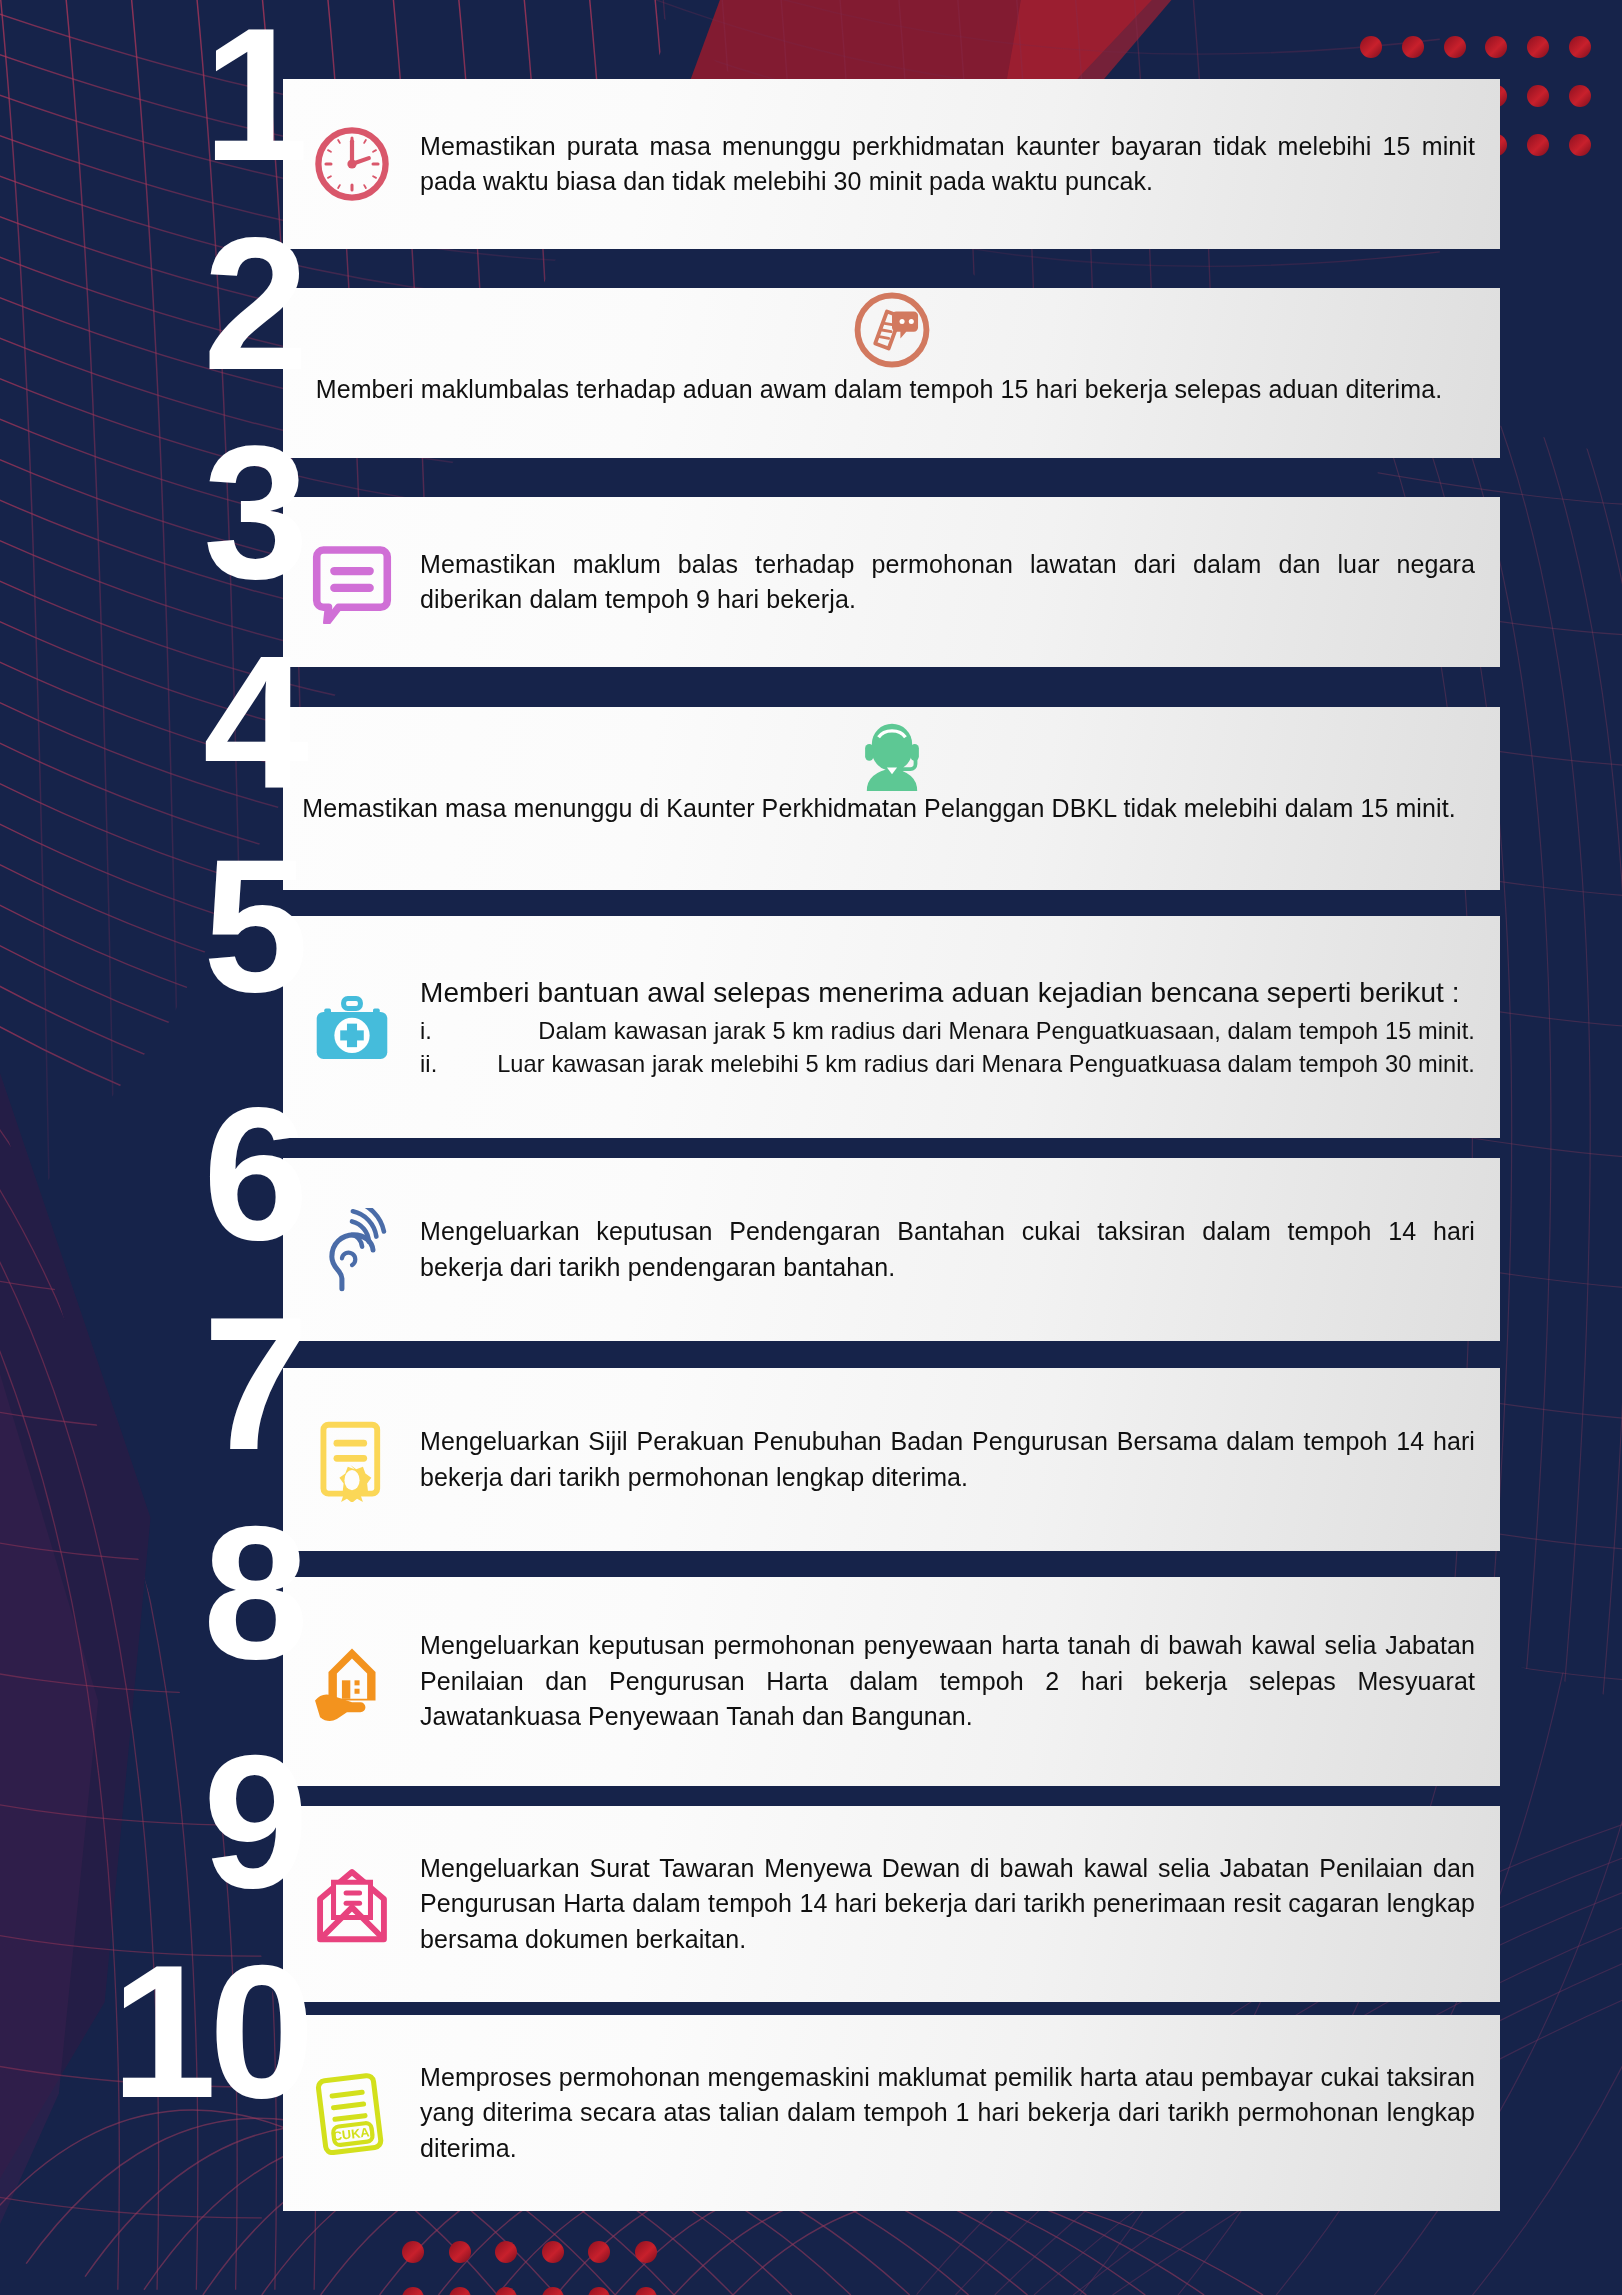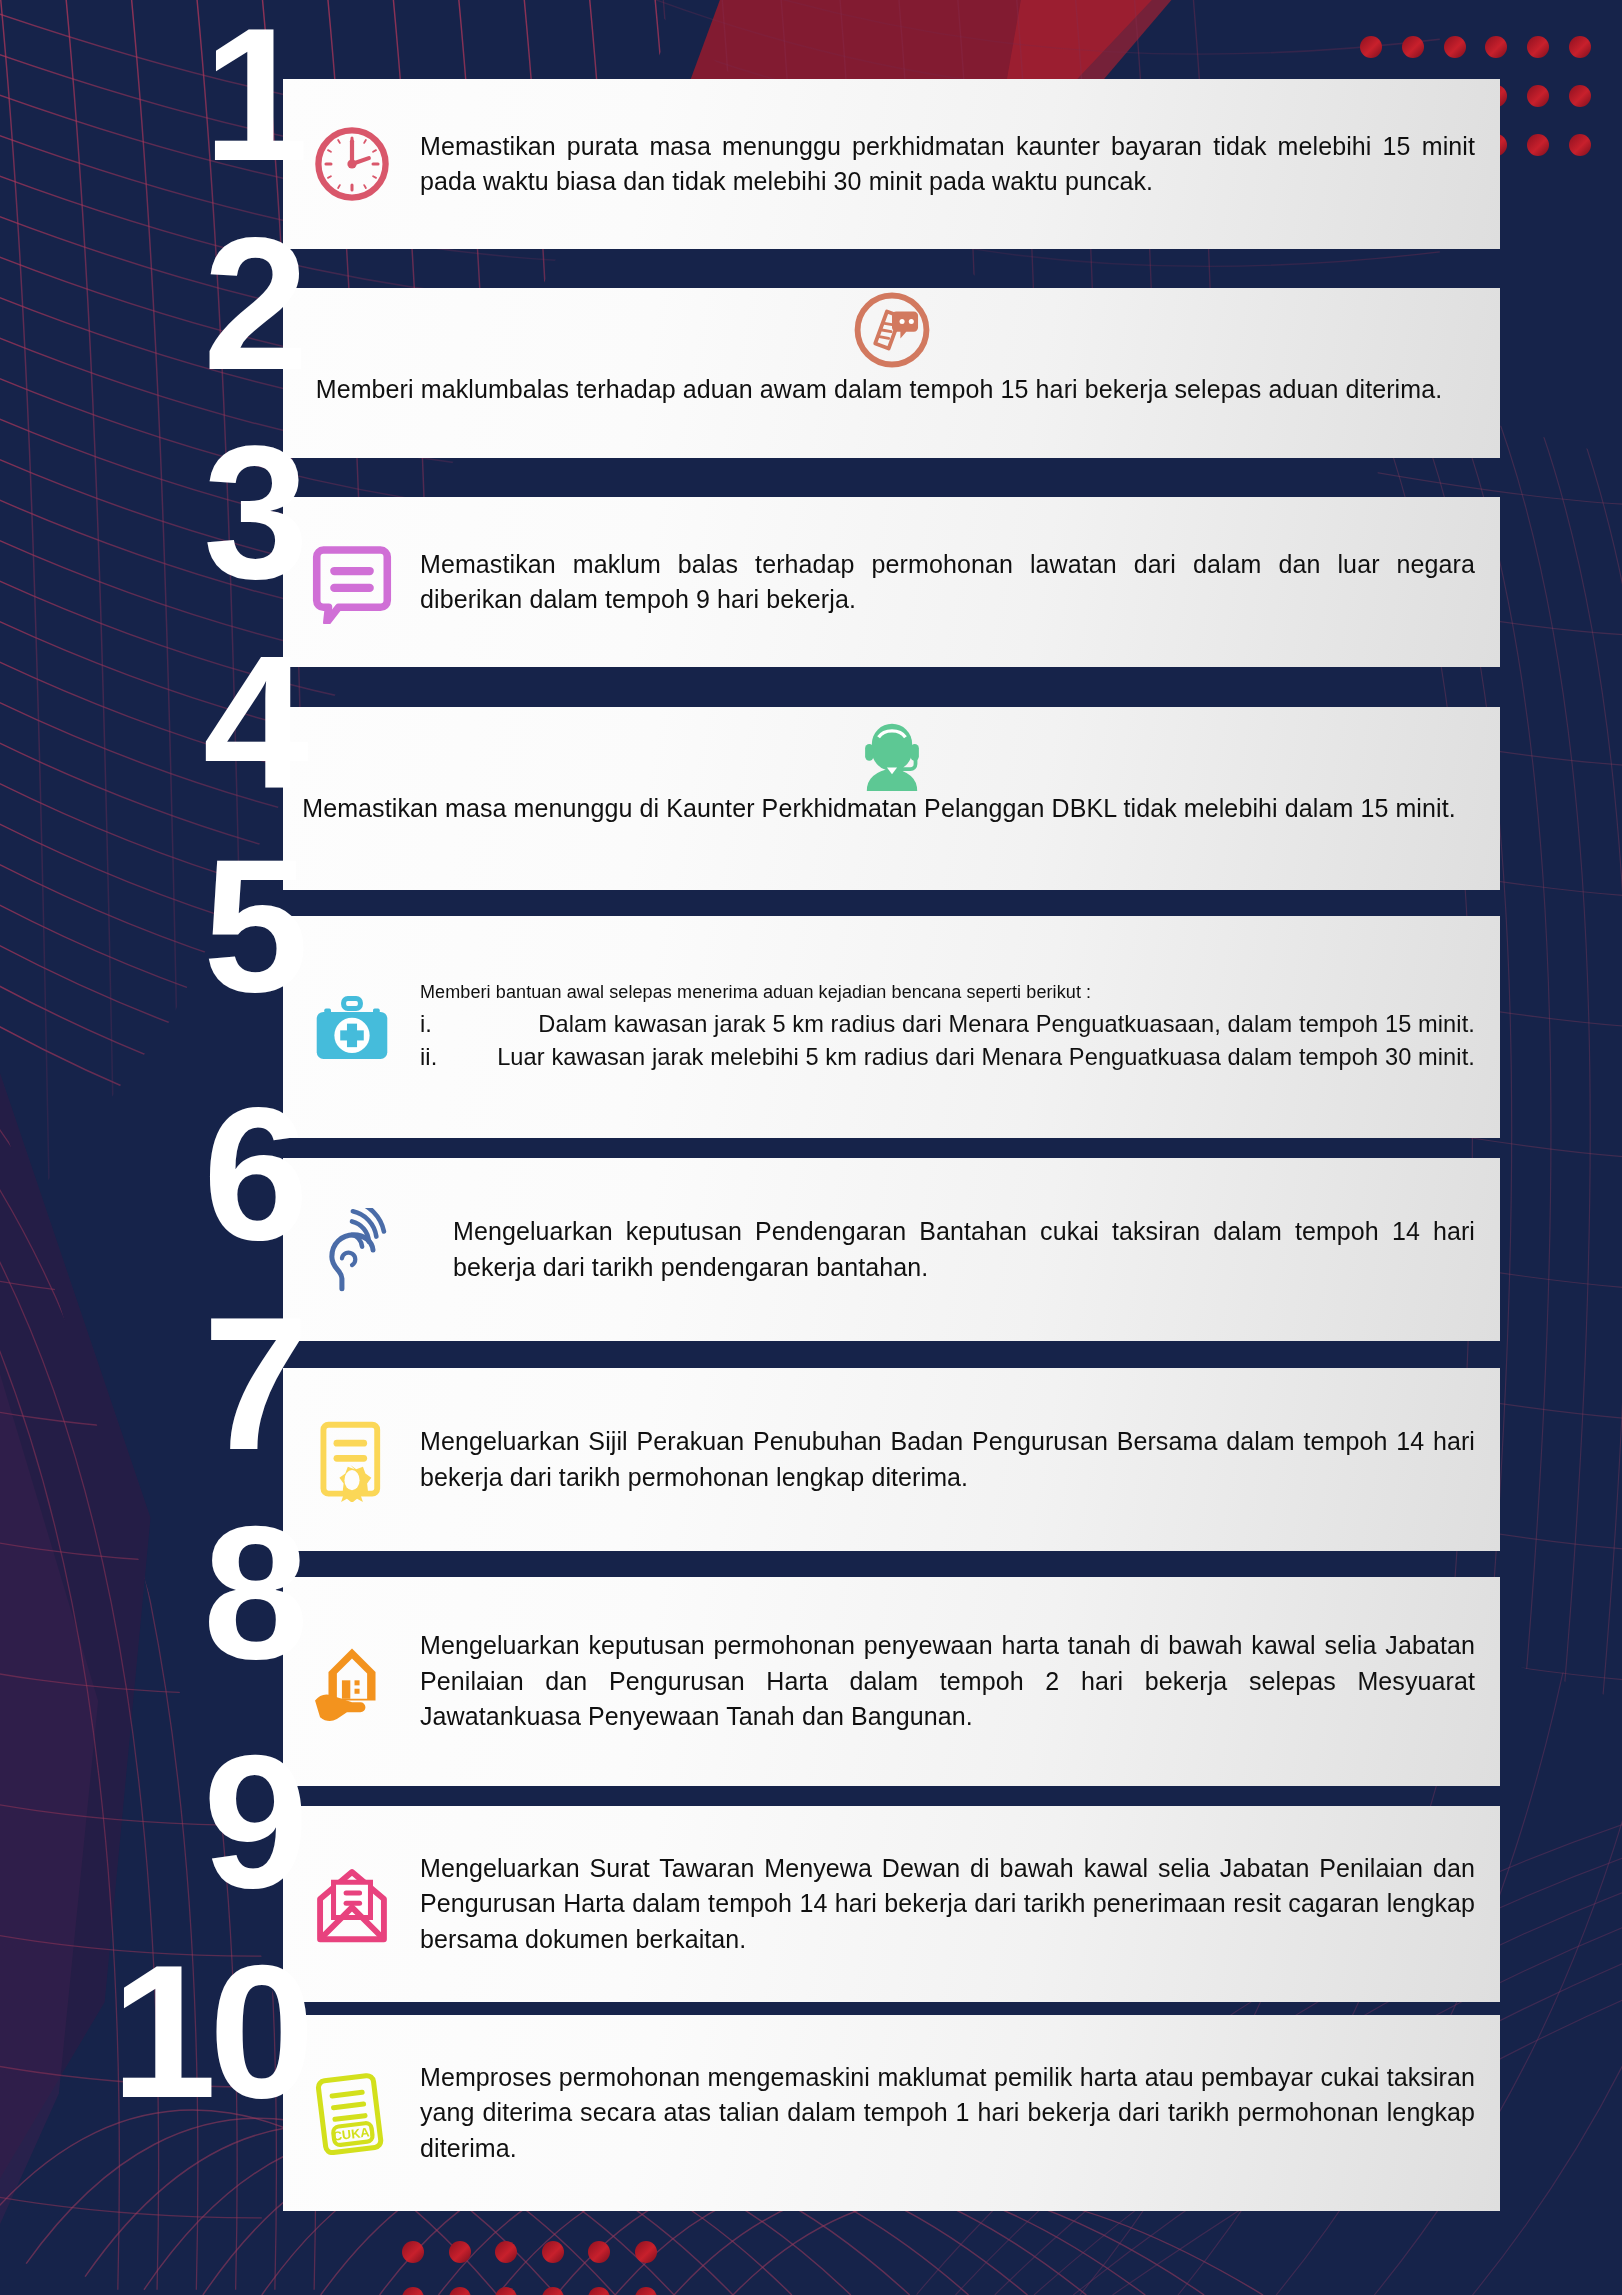--- a/index.html
+++ b/index.html
@@ -76,21 +76,21 @@
   .subitem {
     display:flex;
     color:#101010;
     font-size:23.6px;
     line-height:1.40;
     font-weight:300;
     letter-spacing:0.1px;
   }
   .subitem .mk { flex:0 0 47px; }
   .subitem .st { flex:1 1 auto;text-align:right; }
-  .lead { font-size:18px; line-height:1.4; }
+  .lead { font-size:28px; line-height:1.4; }
 </style>
 </head>
 <body>
 
 <div id="bg">
   <svg viewBox="0 0 2480 3508" preserveAspectRatio="none">
     <defs>
       <linearGradient id="meshfade" x1="0" y1="0" x2="1" y2="1">
         <stop offset="0%" stop-color="#c2395a" stop-opacity="0.85"></stop>
         <stop offset="100%" stop-color="#6b2a55" stop-opacity="0.15"></stop>
@@ -400,21 +400,21 @@
             <span class="st">Dalam kawasan jarak 5 km radius dari Menara Penguatkuasaan, dalam tempoh 15 minit.</span>
           </div>
           <div class="subitem">
             <span class="mk">ii.</span>
             <span class="st">Luar kawasan jarak melebihi 5 km radius dari Menara Penguatkuasa dalam tempoh 30 minit.</span>
           </div>
         </div>
       </div>
     </div>
     <div class="num" style="font-size: 190px; top: 1099px; left: 170px; width: 131px;">6</div>
-    <div class="card" style="left: 283px; top: 1158px; width: 1217px; height: 183px; gap: 33px;">
+    <div class="card" style="left: 283px; top: 1158px; width: 1217px; height: 183px;">
       <div class="icon-wrap">
         <svg width="84" height="84" viewBox="0 0 100 100" fill="none">
           <path d="M38 96 v-12 c0 -10 -12 -12 -12 -26 c0 -16 12 -26 26 -26 c13 0 22 8 23 18" stroke="#4a6ca8" stroke-width="6" stroke-linecap="round" fill="none"></path>
           <path d="M38 60 a8 8 0 1 1 12 8" stroke="#4a6ca8" stroke-width="5" stroke-linecap="round" fill="none"></path>
           <path d="M62 46 a16 16 0 0 0 -12 -14" stroke="#4a6ca8" stroke-width="5.5" stroke-linecap="round" fill="none"></path>
           <path d="M70 40 a26 26 0 0 0 -20 -24" stroke="#4a6ca8" stroke-width="5.5" stroke-linecap="round" fill="none"></path>
           <path d="M79 34 a36 36 0 0 0 -28 -30" stroke="#4a6ca8" stroke-width="5.5" stroke-linecap="round" fill="none"></path>
           <path d="M88 28 a46 46 0 0 0 -36 -36" stroke="#4a6ca8" stroke-width="5.5" stroke-linecap="round" fill="none"></path>
         </svg>
       </div>

